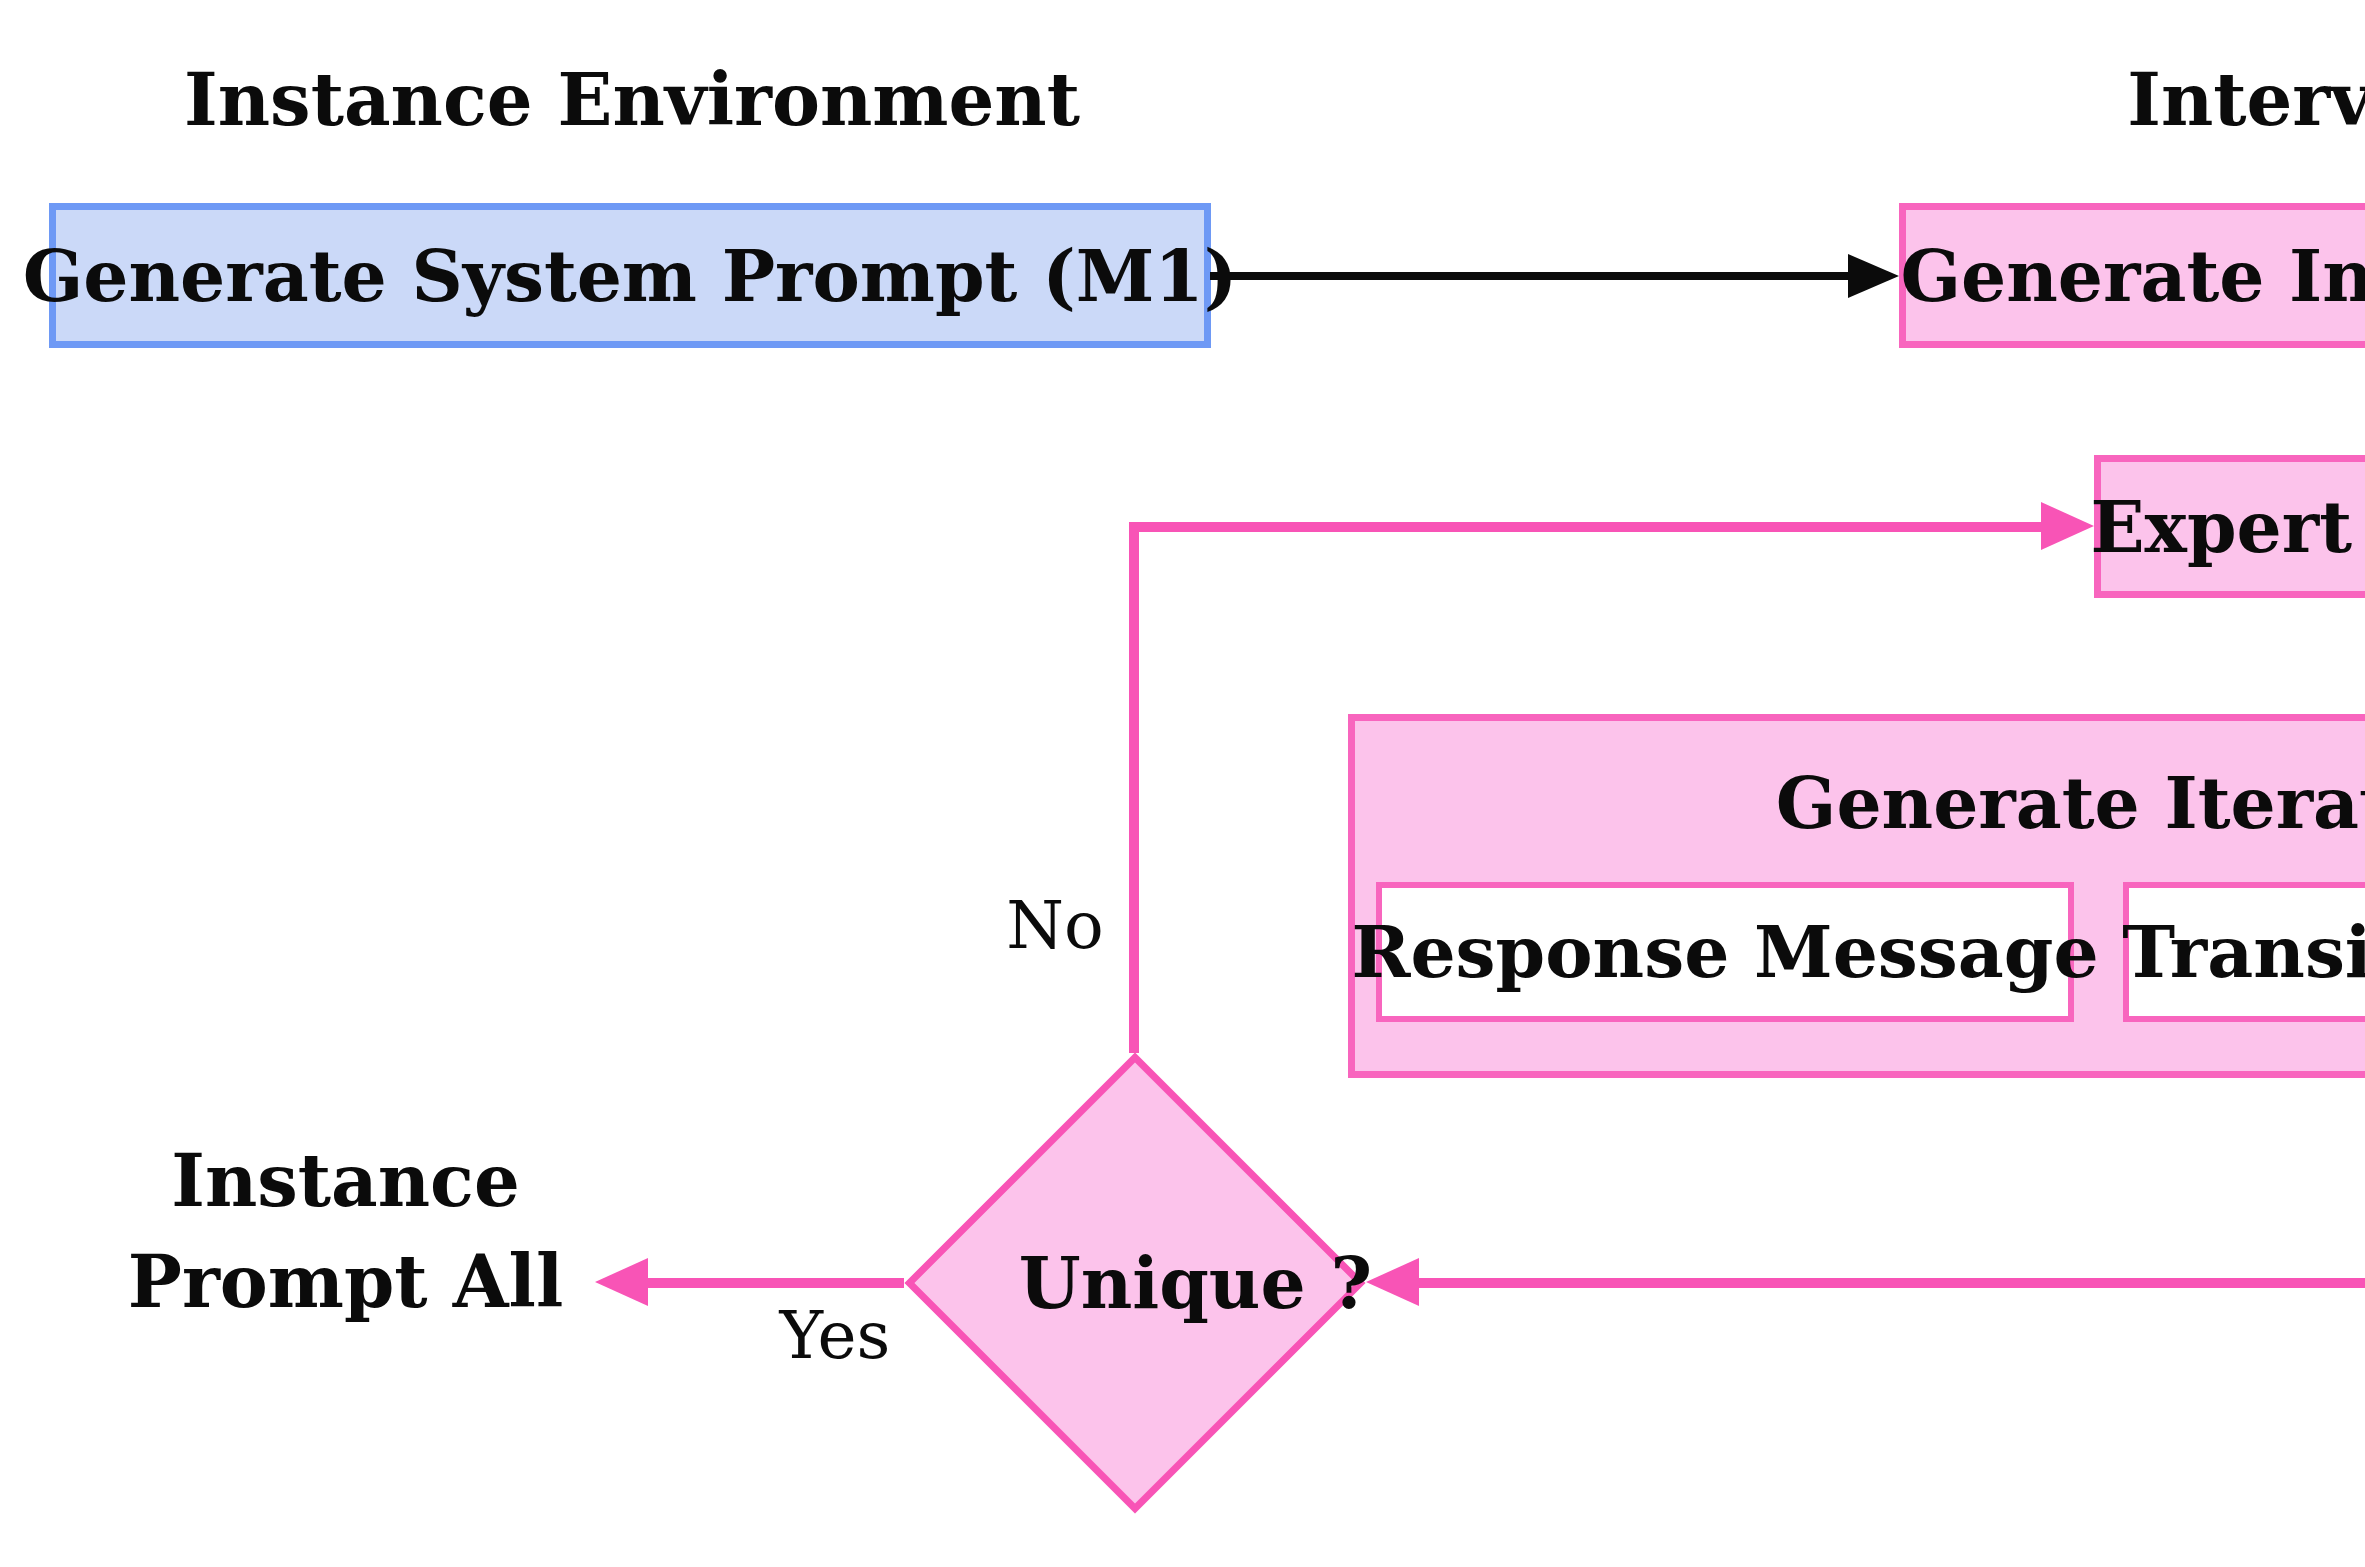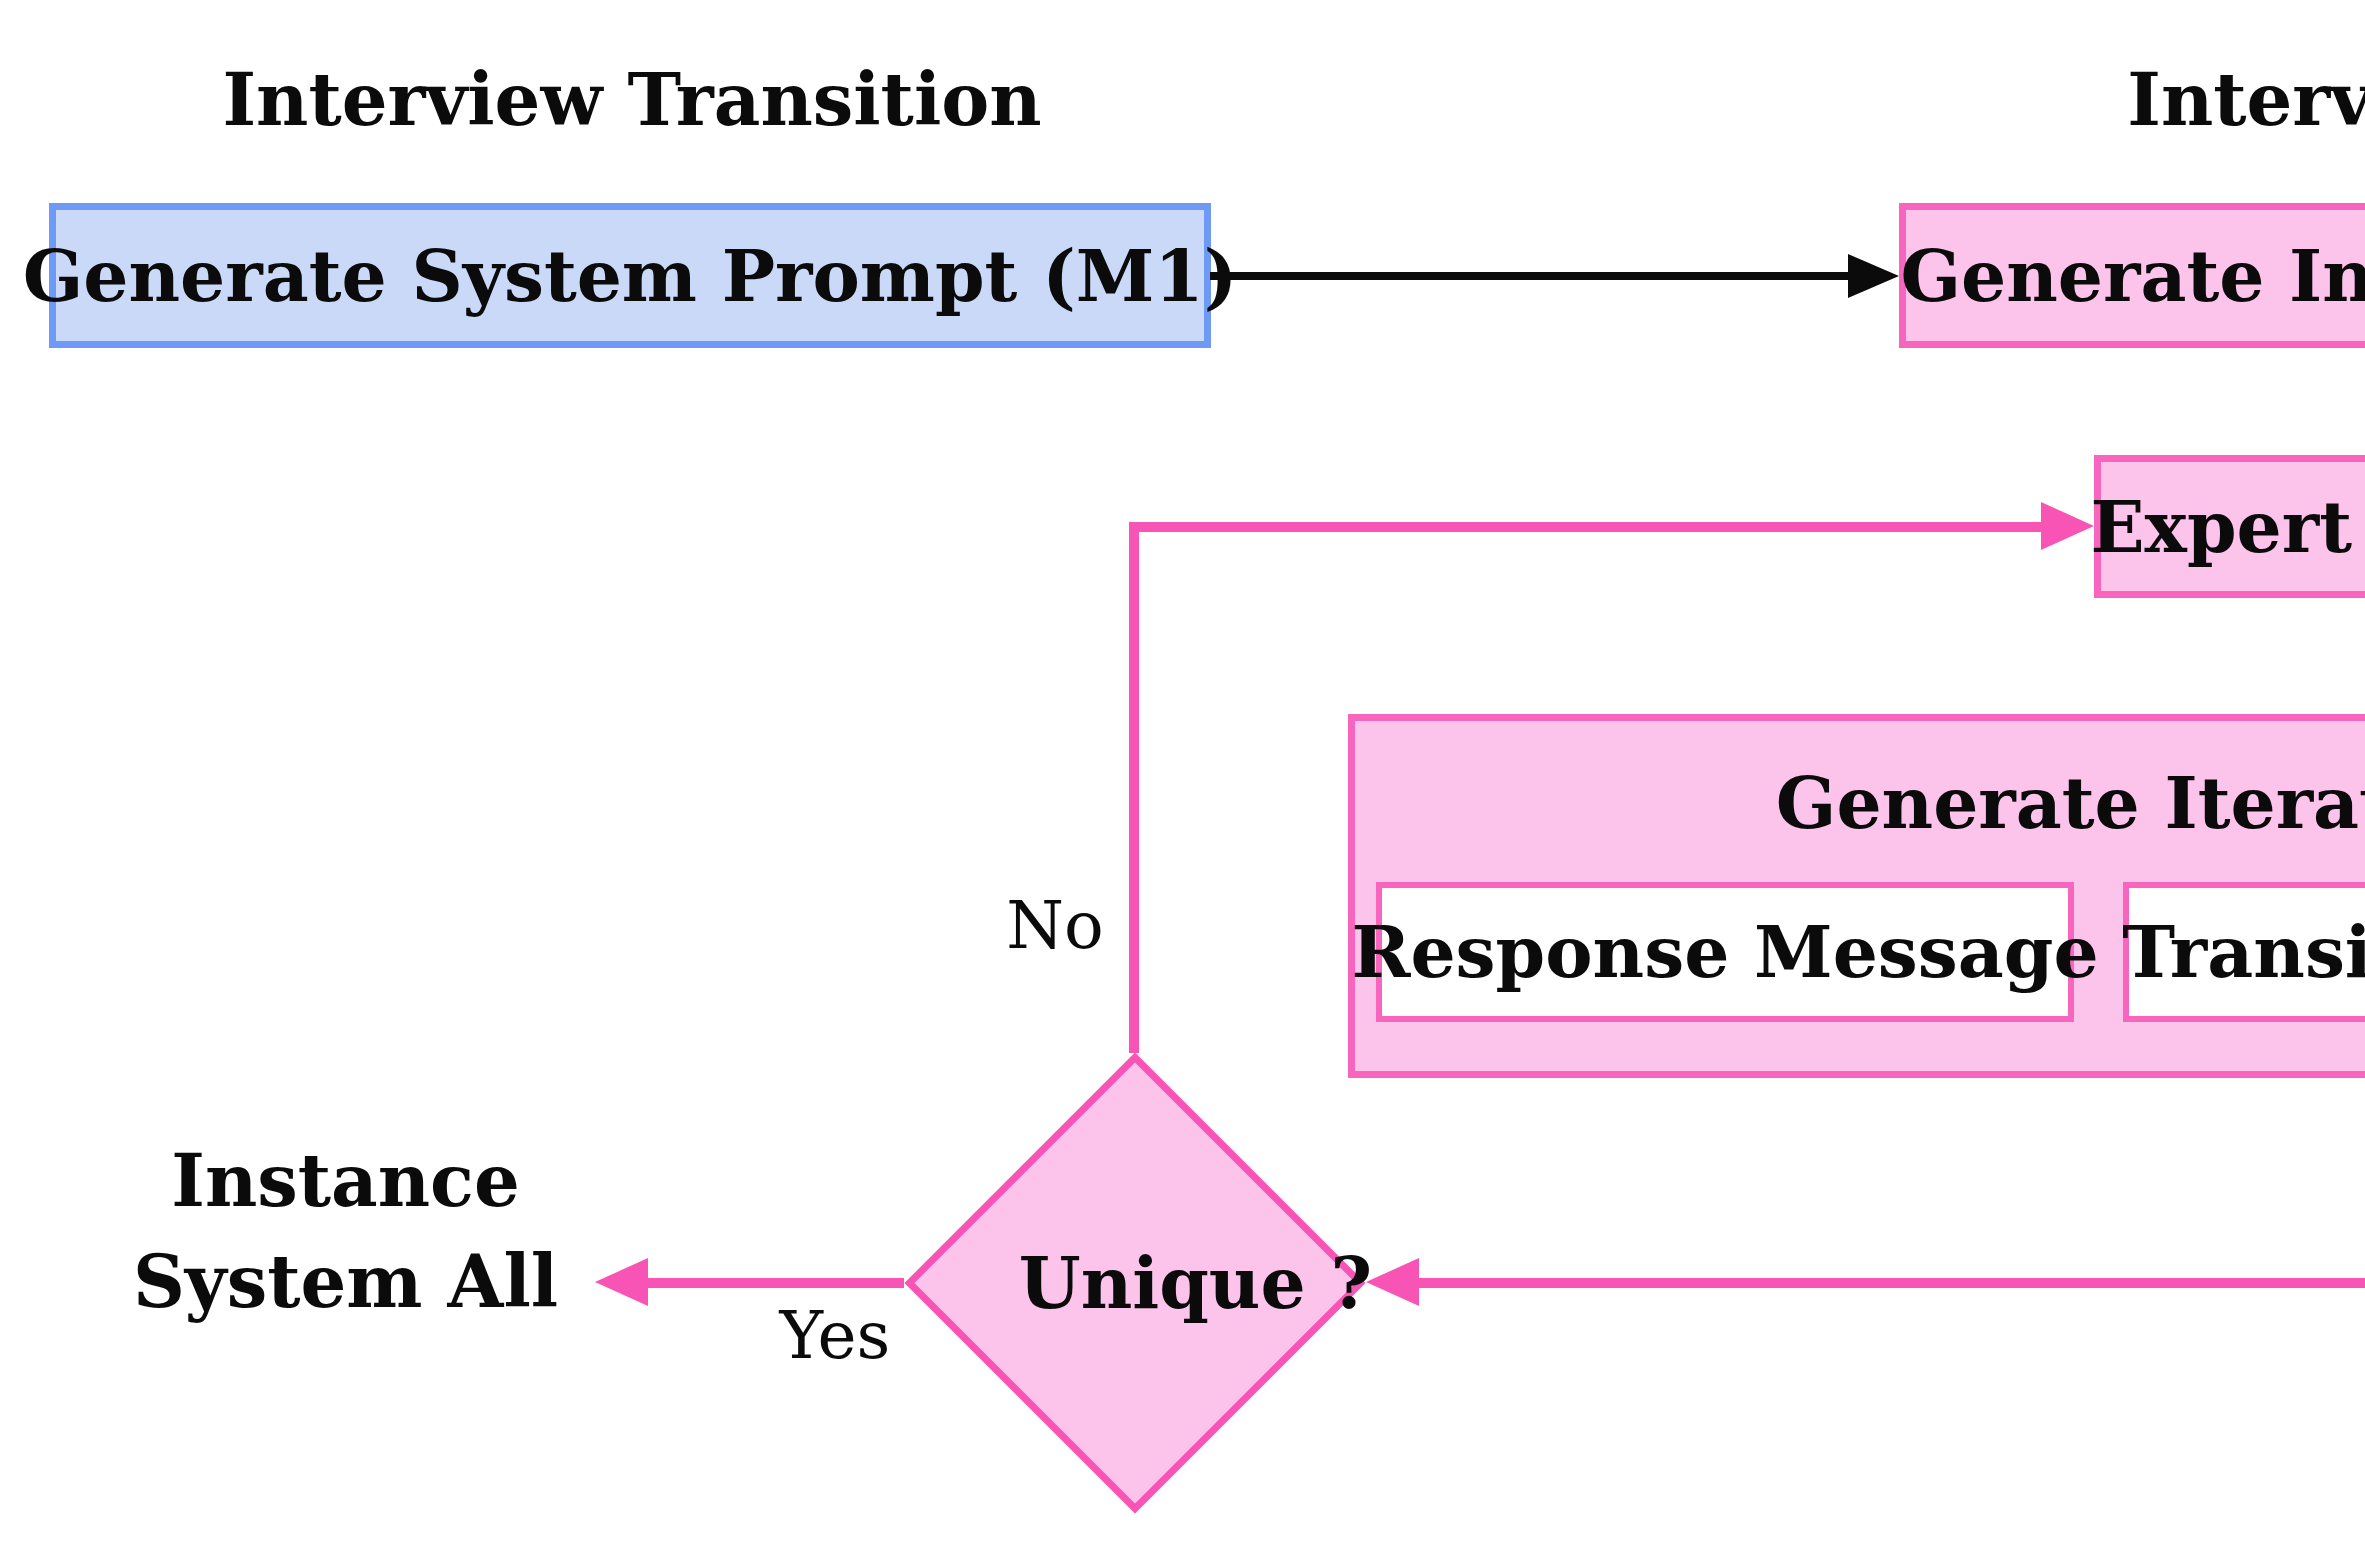--- a/index.html
+++ b/index.html
@@ -67,21 +67,21 @@
     position:absolute;text-align:center;
     font-size:72px;font-weight:700;line-height:101px;
     white-space:nowrap;
   }
 </style>
 </head>
 <body>
 
 <div id="canvas">
 
-  <div class="heading" style="left:159px;top:62px;width:946px;">Interview Transition</div>
+  <div class="heading" style="left:159px;top:62px;width:946px;">Instance Environment</div>
   <div class="heading" style="left:2031px;top:62px;width:946px;">Interview Instance</div>
 
   <div class="node node-blue" style="left:49px;top:203px;width:1162px;height:145px;">
     <span>Generate System Prompt (M1)</span>
   </div>
 
   <div class="line-black" style="left:1210px;top:272px;width:642px;height:7.6px;"></div>
   <div class="ah ah-right-black" style="left:1848px;top:254px;"></div>
 
   <div class="node node-pink" style="left:1899px;top:203px;width:1238px;height:145px;">
@@ -113,17 +113,17 @@
   <div class="line" style="left:1129px;top:522px;width:918px;height:9.5px;"></div>
   <div class="ah ah-right-pink" style="left:2041px;top:502px;"></div>
   <div class="edge-label" style="left:984px;top:888px;width:142px;">No</div>
 
   <div class="line" style="left:643px;top:1278px;width:261px;height:9.5px;"></div>
   <div class="ah ah-left-pink" style="left:595px;top:1258px;"></div>
   <div class="edge-label" style="left:752px;top:1298px;width:166px;">Yes</div>
 
   <div class="terminate" style="left:38px;top:1130px;width:615px;">
     <div>Instance</div>
-    <div>System All</div>
+    <div>Prompt All</div>
   </div>
 
 </div>
 
 
 </body></html>

